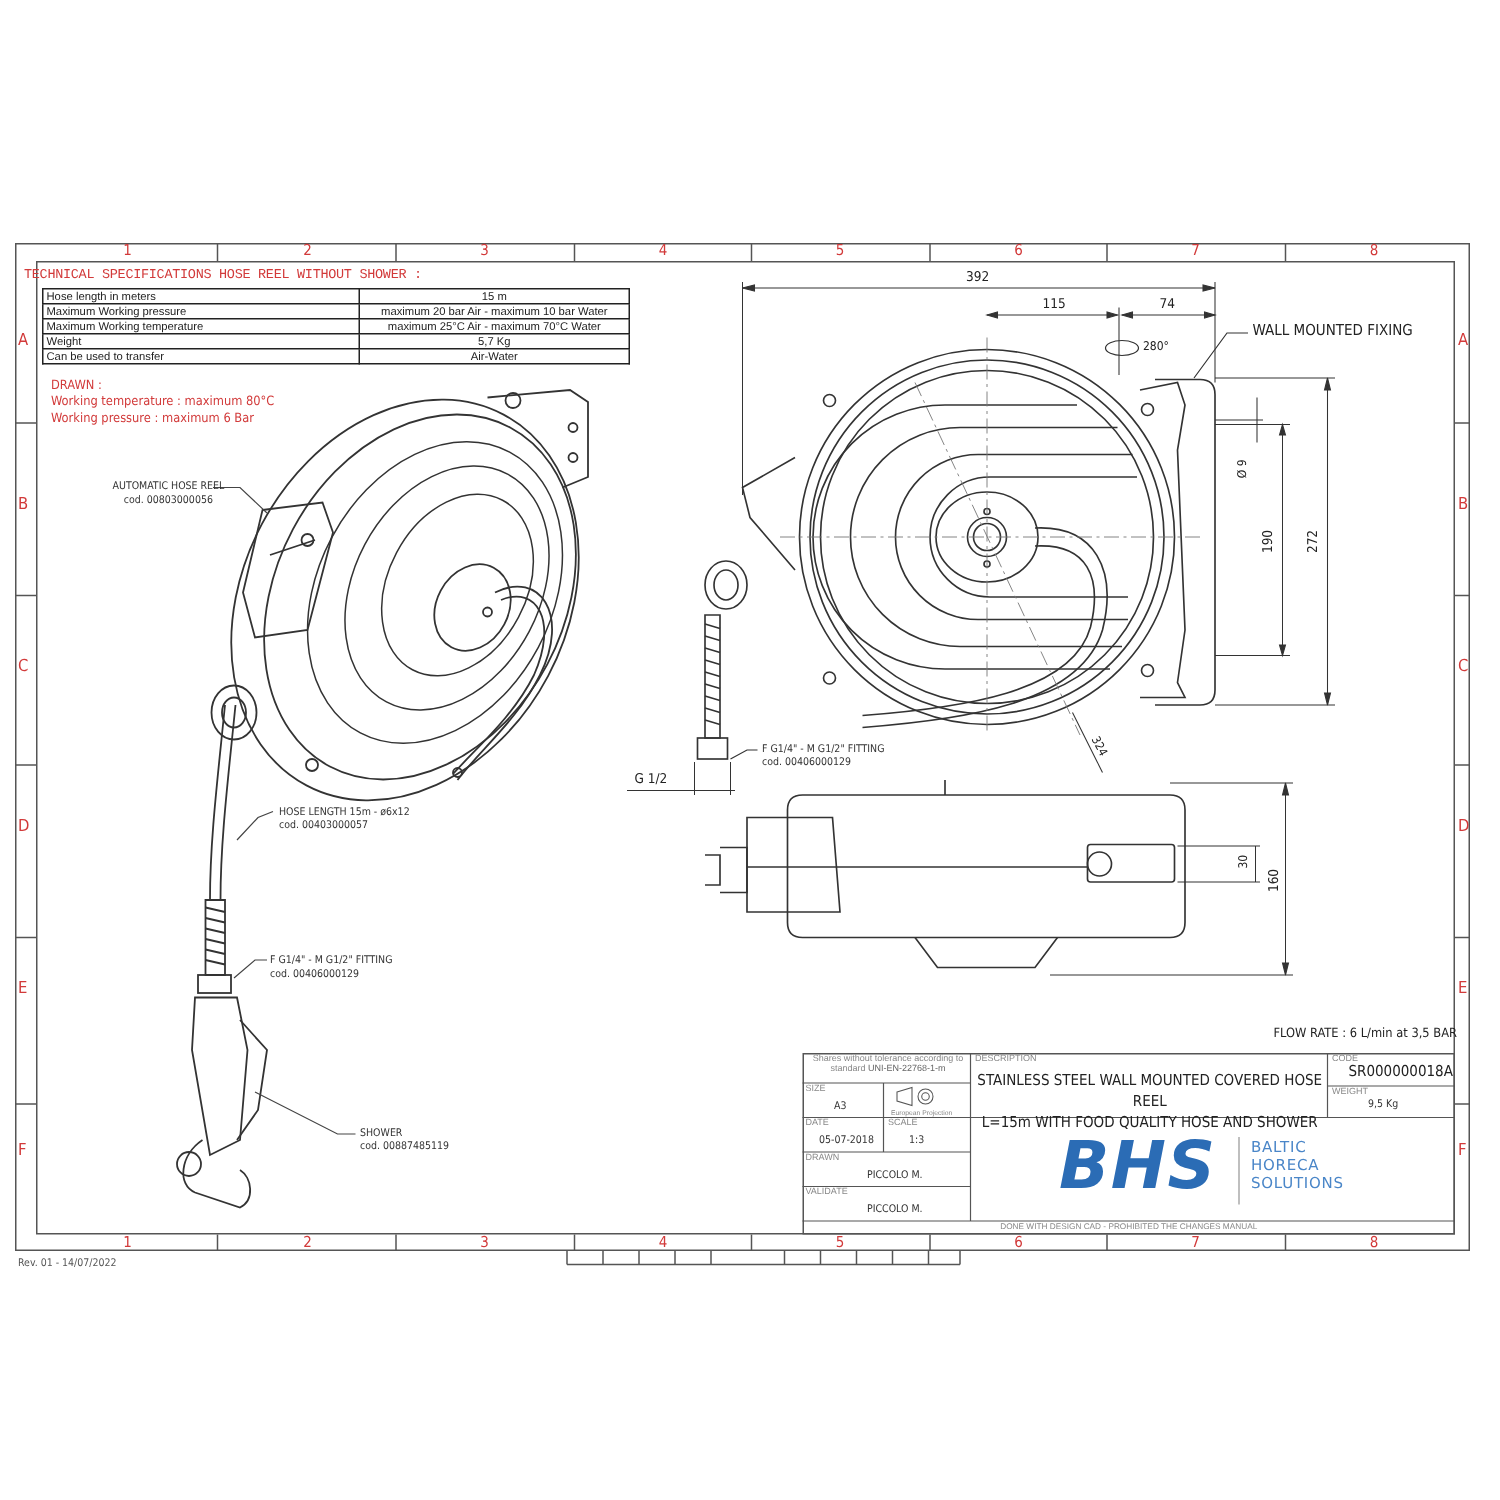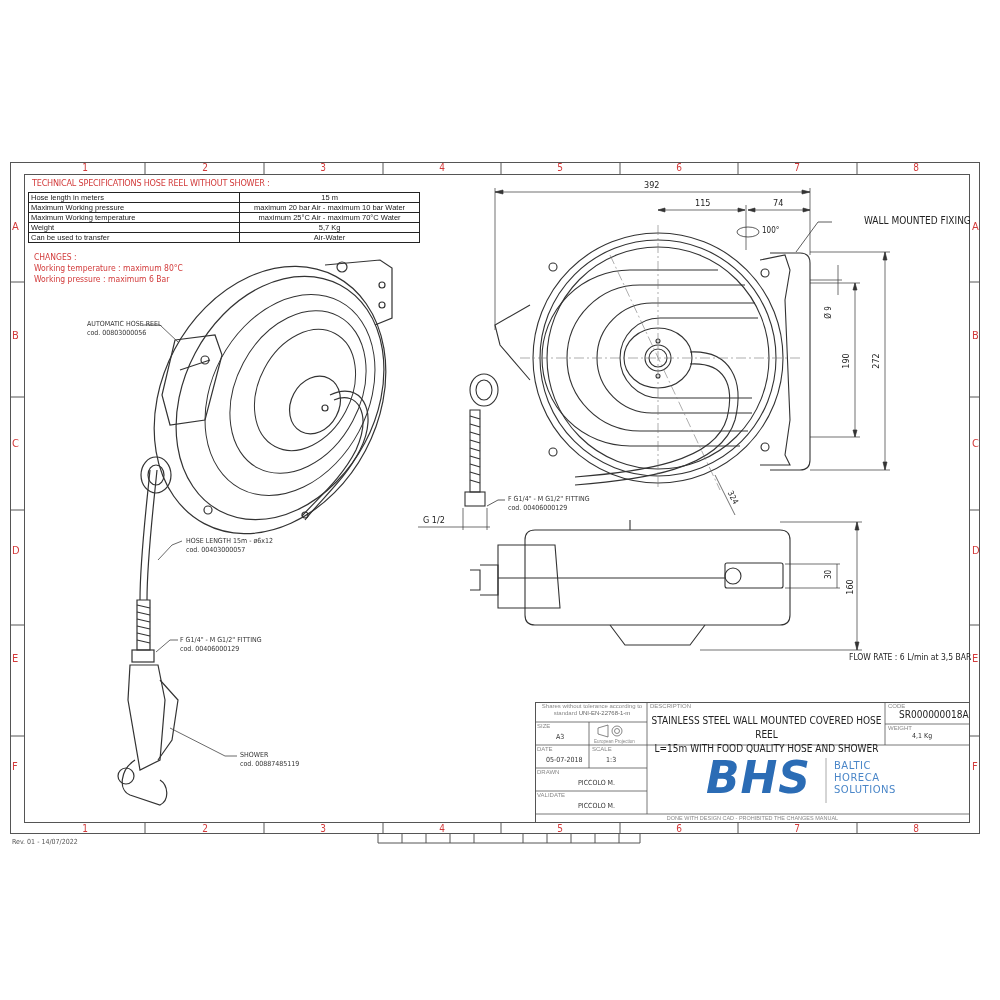--- a/index.html
+++ b/index.html
@@ -102,21 +102,21 @@
 
 <span class="zone-letter" style="left:972px;top:220px;">A</span>
 <span class="zone-letter" style="left:972px;top:329px;">B</span>
 <span class="zone-letter" style="left:972px;top:437px;">C</span>
 <span class="zone-letter" style="left:972px;top:544px;">D</span>
 <span class="zone-letter" style="left:972px;top:652px;">E</span>
 <span class="zone-letter" style="left:972px;top:760px;">F</span>
 
 <span class="abs label" style="left:12px;top:838px;font-size:7px;color:#555;">Rev. 01 - 14/07/2022</span>
 
-<div class="abs spec-title" style="left:32px;top:178px;">TECHNICAL SPECIFICATIONS HOSE REEL WITHOUT SHOWER :</div>
+<div class="abs spec-title" style="left:16px;top:178px;font-family:Liberation Mono, monospace;">TECHNICAL SPECIFICATIONS HOSE REEL WITHOUT SHOWER :</div>
 <table class="spec abs" style="left:28px;top:192px;width:392px;">
   <tbody>
       <tr>
         <td style="width:54%">Hose length in meters</td>
         <td class="v">15 m</td>
       </tr>
   <tr>
         <td>Maximum Working pressure</td>
         <td class="v">maximum 20 bar Air - maximum 10 bar Water</td>
       </tr>
@@ -129,21 +129,21 @@
         <td class="v">5,7 Kg</td>
       </tr>
   <tr>
         <td>Can be used to transfer</td>
         <td class="v">Air-Water</td>
       </tr>
 </tbody>
   </table>
 
 <div class="abs shower" style="left:34px;top:252px;">
-  <div>CHANGES :</div>
+  <div>DRAWN :</div>
   <div>Working temperature : maximum 80°C</div>
   <div>Working pressure : maximum 6 Bar</div>
 </div>
 
 <svg class="abs" style="left:0;top:0" width="1000" height="1000">
   <g fill="none" stroke="#333" stroke-width="1.2">
 
     <ellipse cx="270" cy="400" rx="108" ry="140" transform="rotate(28 270 400)"></ellipse>
     <ellipse cx="280" cy="398" rx="96" ry="128" transform="rotate(28 280 398)"></ellipse>
     <ellipse cx="290" cy="395" rx="78" ry="106" transform="rotate(28 290 395)" stroke-width="1"></ellipse>
@@ -184,21 +184,21 @@
   </g>
 
   <g stroke="#444" stroke-width="0.8" fill="none">
     <path d="M142 325 L160 325 L178 342"></path>
     <path d="M182 541 L172 545 L158 560"></path>
     <path d="M178 640 L170 640 L156 652"></path>
     <path d="M237 756 L225 756 L170 728"></path>
   </g>
 </svg>
 
-<div class="abs label" style="left:87px;top:320px;">
+<div class="abs label" style="left:75px;top:320px;text-align:center;">
   <div>AUTOMATIC HOSE REEL</div>
   <div>cod. 00803000056</div>
 </div>
 <div class="abs label" style="left:186px;top:537px;">
   <div>HOSE LENGTH 15m - ø6x12</div>
   <div>cod. 00403000057</div>
 </div>
 <div class="abs label" style="left:180px;top:636px;">
   <div>F G1/4" - M G1/2" FITTING</div>
   <div>cod. 00406000129</div>
@@ -309,36 +309,36 @@
   <path d="M832 222 L818 222 L796 252" stroke="#333" stroke-width="0.8" fill="none"></path>
 
   <ellipse cx="748" cy="232" rx="11" ry="5" stroke="#333" stroke-width="0.8" fill="none"></ellipse>
 
   <path d="M505 500 L498 500 L487 506" stroke="#333" stroke-width="0.8" fill="none"></path>
 </svg>
 
 <span class="abs dim" style="left:644px;top:180px;">392</span>
 <span class="abs dim" style="left:695px;top:198px;">115</span>
 <span class="abs dim" style="left:773px;top:198px;">74</span>
-<span class="abs dim" style="left:762px;top:226px;font-size:8px;">100°</span>
-<span class="abs" style="left:835px;top:215px;font-size:10px;color:#222;margin-left:29px;">WALL MOUNTED FIXING</span>
+<span class="abs dim" style="left:762px;top:226px;font-size:8px;">280°</span>
+<span class="abs" style="left:835px;top:215px;font-size:10px;color:#222;">WALL MOUNTED FIXING</span>
 <span class="abs dim" style="left:822px;top:308px;transform:rotate(-90deg);font-size:8px;">Ø 9</span>
 <span class="abs dim" style="left:838px;top:356px;transform:rotate(-90deg);">190</span>
 <span class="abs dim" style="left:868px;top:356px;transform:rotate(-90deg);">272</span>
 <span class="abs dim" style="left:726px;top:493px;transform:rotate(62deg);font-size:8px;">324</span>
 <span class="abs dim" style="left:423px;top:515px;">G 1/2</span>
 <span class="abs dim" style="left:824px;top:570px;transform:rotate(-90deg);font-size:8px;">30</span>
 <span class="abs dim" style="left:842px;top:582px;transform:rotate(-90deg);">160</span>
 
 <div class="abs label" style="left:508px;top:495px;">
   <div>F G1/4" - M G1/2" FITTING</div>
   <div>cod. 00406000129</div>
 </div>
 
-<span class="abs" style="left:849px;top:652px;font-size:8.5px;color:#222;">FLOW RATE : 6 L/min at 3,5 BAR</span>
+<span class="abs" style="left:849px;top:684px;font-size:8.5px;color:#222;">FLOW RATE : 6 L/min at 3,5 BAR</span>
 
 <div class="tb" style="left:535px;top:702px;width:435px;height:121px;"></div>
 <svg class="abs" style="left:0;top:0" width="1000" height="1000">
   <g stroke="#555" stroke-width="0.8">
     <line x1="647" y1="702" x2="647" y2="814"></line>
     <line x1="885" y1="702" x2="885" y2="745"></line>
     <line x1="885" y1="724" x2="970" y2="724"></line>
     <line x1="647" y1="745" x2="970" y2="745"></line>
     <line x1="535" y1="722" x2="647" y2="722"></line>
     <line x1="535" y1="745" x2="647" y2="745"></line>
@@ -372,21 +372,21 @@
 <span class="abs tb-small" style="left:537px;top:792px;">VALIDATE</span>
 <span class="abs tb-val" style="left:578px;top:802px;font-size:7px;">PICCOLO M.</span>
 <span class="abs tb-small" style="left:650px;top:703px;">DESCRIPTION</span>
 <div class="abs desc" style="left:648px;top:714px;width:237px;">
   <div>STAINLESS STEEL WALL MOUNTED COVERED HOSE REEL</div>
   <div>L=15m WITH FOOD QUALITY HOSE AND SHOWER</div>
 </div>
 <span class="abs tb-small" style="left:888px;top:703px;">CODE</span>
 <span class="abs" style="left:899px;top:709px;font-size:10px;color:#222;">SR000000018A</span>
 <span class="abs tb-small" style="left:888px;top:725px;">WEIGHT</span>
-<span class="abs tb-val" style="left:912px;top:732px;font-size:7px;">4,1 Kg</span>
+<span class="abs tb-val" style="left:912px;top:732px;font-size:7px;">9,5 Kg</span>
 
 <div class="abs logo-bhs" style="left:706px;top:752px;">BHS</div>
 <div class="abs logo-sub" style="left:834px;top:760px;">
   <div>BALTIC</div>
   <div>HORECA</div>
   <div>SOLUTIONS</div>
 </div>
 <span class="abs tb-small" style="left:535px;top:815px;width:435px;text-align:center;font-size:5.5px;">DONE WITH DESIGN CAD - PROHIBITED THE CHANGES MANUAL</span>
 
 </body></html>

